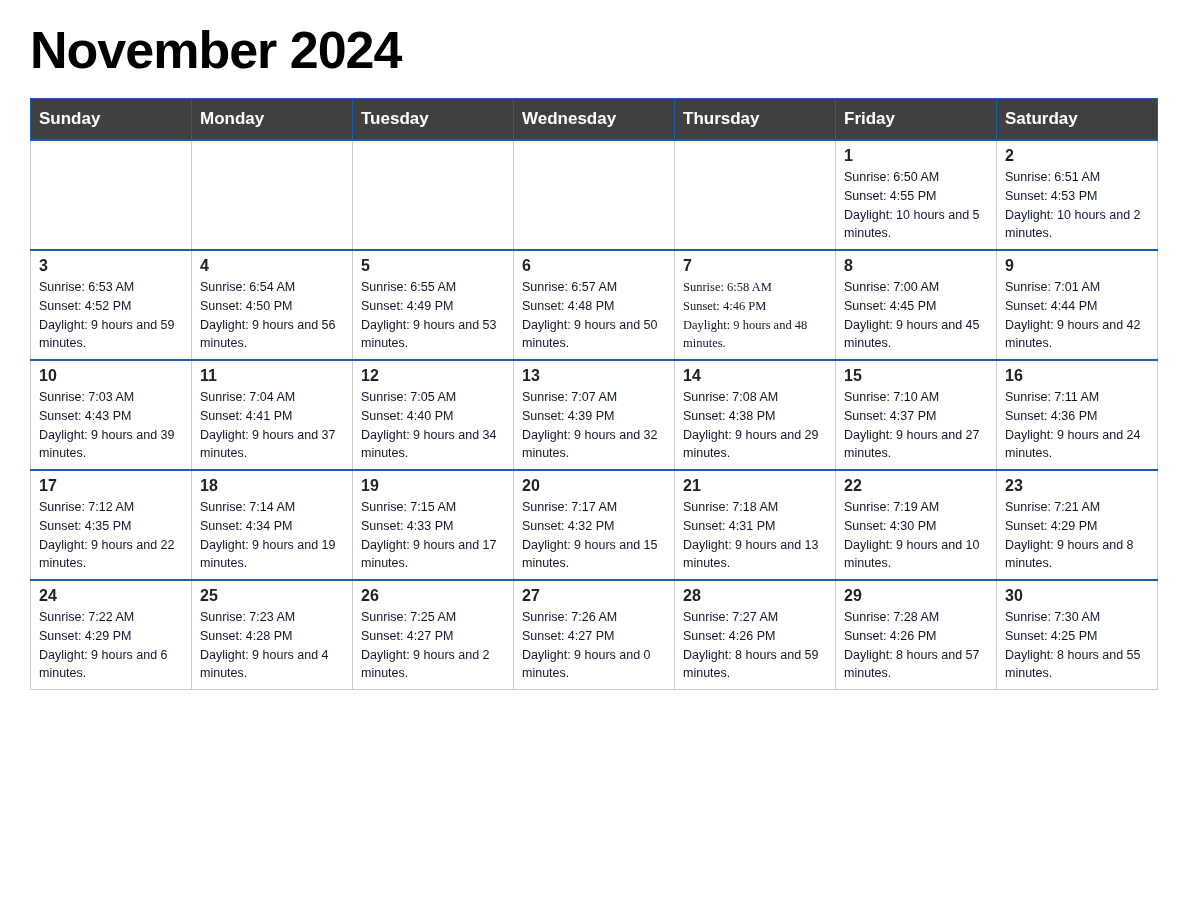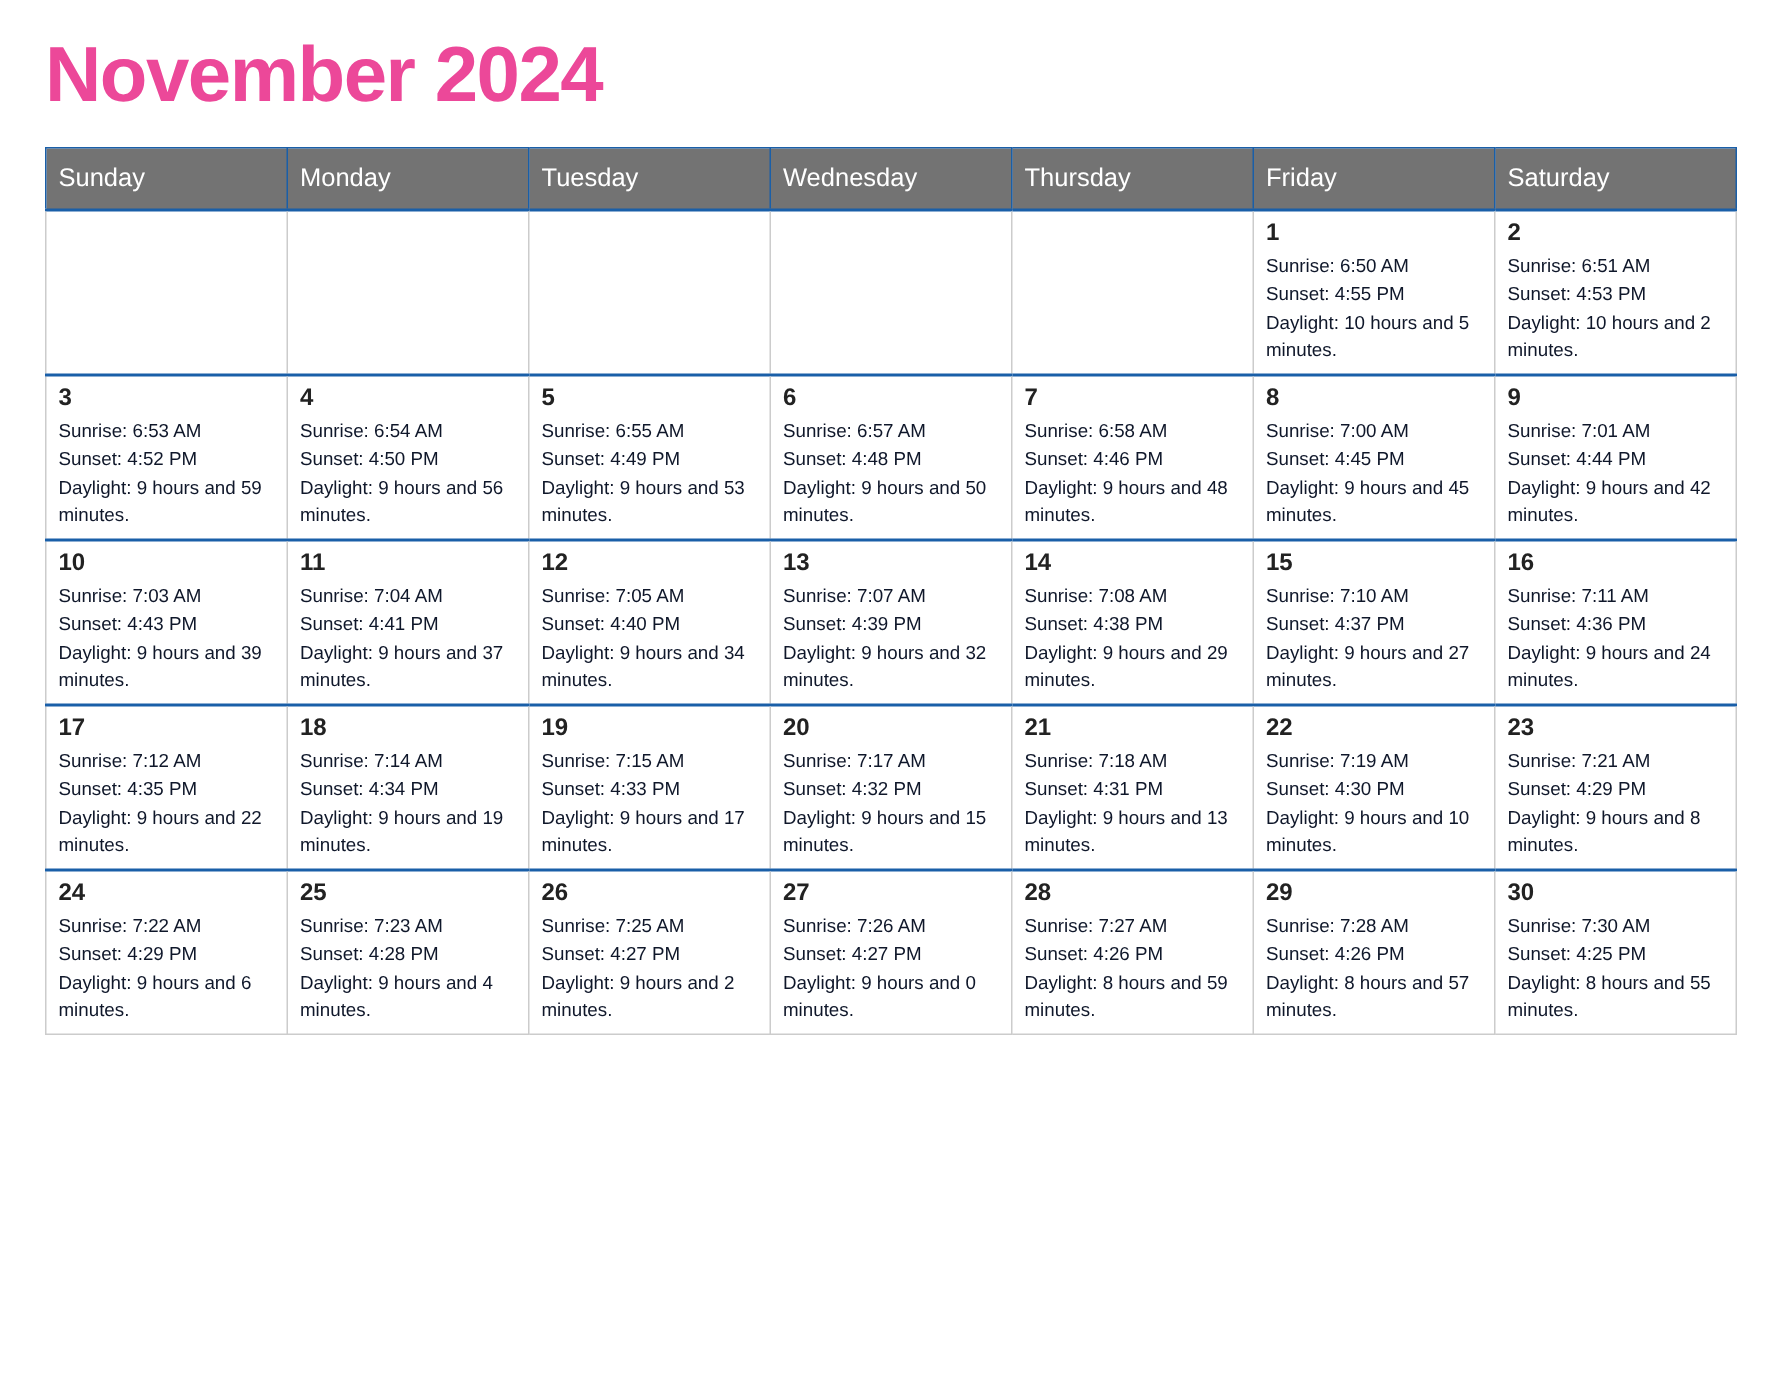--- a/index.html
+++ b/index.html
@@ -43,38 +43,38 @@
       border-bottom: 16px solid #1a5fa8;
       margin-left: 2px;
       vertical-align: middle;
     }
     .title-section {
       text-align: right;
     }
     .month-title {
       font-size: 52px;
       font-weight: bold;
-      color: #ec4899;
+      color: #000000;
       letter-spacing: -1px;
     }
     .location {
       font-size: 20px;
       color: #444;
       margin-top: 2px;
     }
     .calendar {
       width: 100%;
       border-collapse: collapse;
       border: 1px solid #aaa;
     }
     .calendar th {
-      background-color: #737373;
+      background-color: #404040;
       color: #fff;
       font-size: 17px;
-      font-weight: normal;
+      font-weight: bold;
       padding: 10px 8px;
       text-align: left;
       border: 1px solid #1a5fa8;
     }
     .calendar td {
       vertical-align: top;
       padding: 6px 8px;
       border: 1px solid #ccc;
       width: 14.28%;
       min-height: 100px;
@@ -165,21 +165,21 @@
 Daylight: 9 hours and 53 minutes.</div>
         </td>
         <td>
           <span class="day-number">6</span>
           <div class="day-info" style="white-space: pre-line;">Sunrise: 6:57 AM
 Sunset: 4:48 PM
 Daylight: 9 hours and 50 minutes.</div>
         </td>
         <td>
           <span class="day-number">7</span>
-          <div class="day-info" style="white-space: pre-line;">Sunrise: 6:58 AM
+          <div class="day-info" style="white-space: pre-line; font-family: Liberation Serif, serif;">Sunrise: 6:58 AM
 Sunset: 4:46 PM
 Daylight: 9 hours and 48 minutes.</div>
         </td>
         <td>
           <span class="day-number">8</span>
           <div class="day-info" style="white-space: pre-line;">Sunrise: 7:00 AM
 Sunset: 4:45 PM
 Daylight: 9 hours and 45 minutes.</div>
         </td>
         <td>

